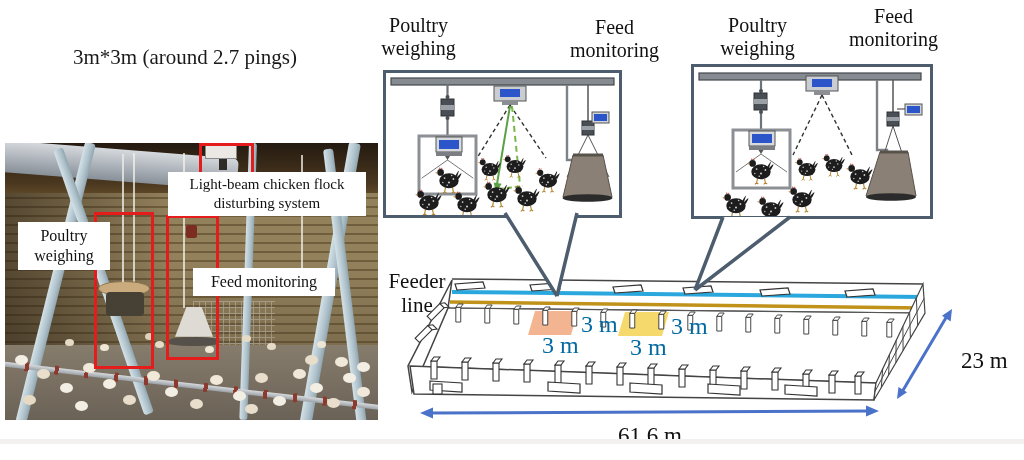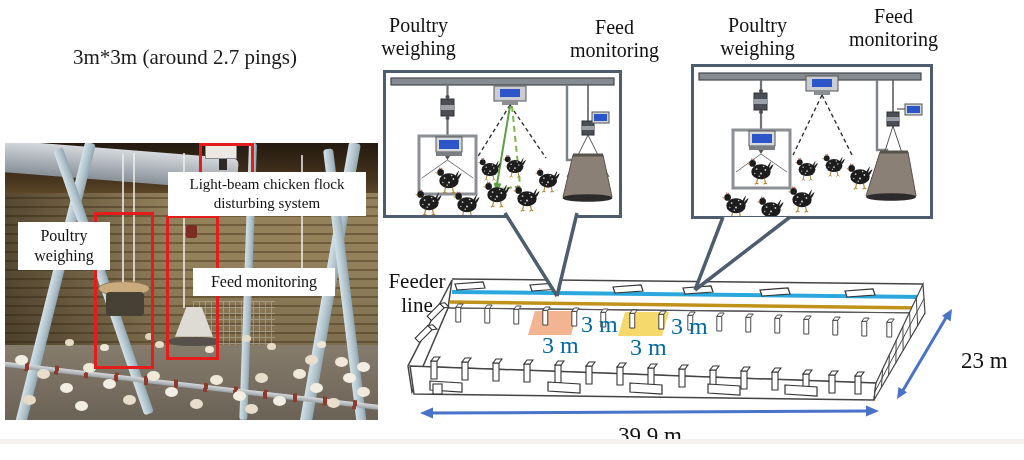--- a/index.html
+++ b/index.html
@@ -347,17 +347,17 @@
       <polygon points="572,109 570.6,121.5 562,115.8" stroke="none"></polygon>
       <polygon points="517,199 527,192.2 518.5,187" stroke="none"></polygon>
     </g>
   </svg>
 
   <div class="abs" style="left:381px;top:269px;width:72px;font-size:21px;line-height:24px;text-align:center">Feeder line</div>
   <div class="abs m3" style="left:581px;top:311px">3 m</div>
   <div class="abs m3" style="left:542px;top:332px">3 m</div>
   <div class="abs m3" style="left:671px;top:313px">3 m</div>
   <div class="abs m3" style="left:630px;top:334px">3 m</div>
-  <div class="abs dim" style="left:555px;top:423px;width:190px;text-align:center">39.9 m</div>
+  <div class="abs dim" style="left:555px;top:423px;width:190px;text-align:center">61.6 m</div>
   <div class="abs dim" style="left:961px;top:348px">23 m</div>
 
   <div class="abs faint-band"></div>
 </div>
 
 </body></html>

